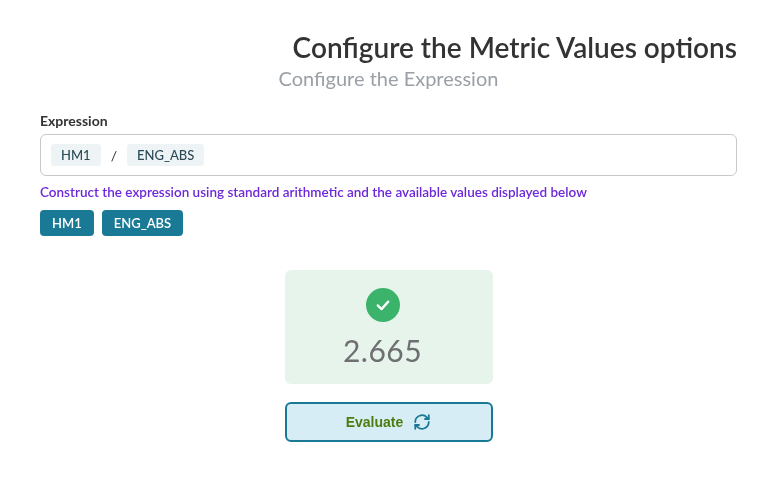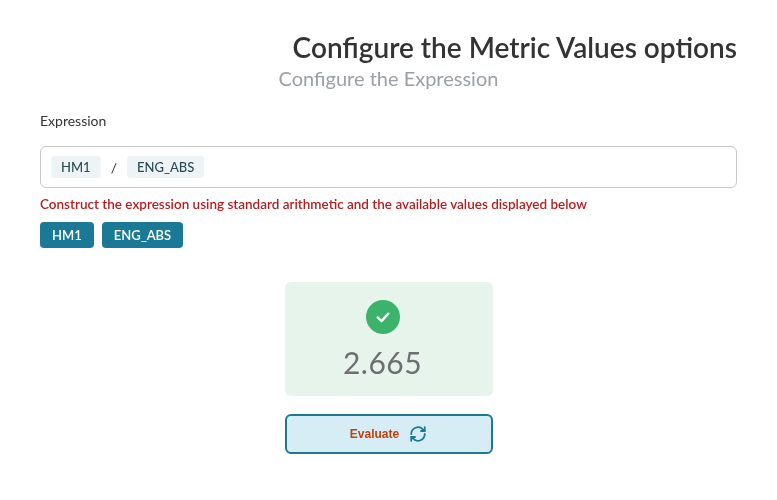--- a/index.html
+++ b/index.html
@@ -23,23 +23,23 @@
     margin: 10px 0 2px 0;
   }
   .subtitle {
     text-align: center;
     font-size: 20px;
     color: #9aa0a6;
     margin-bottom: 22px;
   }
   .field-label {
     font-size: 14px;
-    font-weight: 400;
+    font-weight: 700;
     color: #333;
-    margin-bottom: 17px;
+    margin-bottom: 5px;
   }
   .expr-input {
     border: 1px solid #c8c8c8;
     border-radius: 6px;
     padding: 8px 10px;
     display: flex;
     align-items: center;
     gap: 8px;
     min-height: 42px;
     background: #fff;
@@ -54,21 +54,21 @@
   }
   .token-op {
     color: #333;
     font-size: 14px;
     padding: 0 2px;
   }
   .hint {
     margin-top: 8px;
     font-size: 13.5px;
     font-weight: 600;
-    color: #b91c1c;
+    color: #6d28d9;
   }
   .chip-row {
     margin-top: 10px;
     display: flex;
     gap: 8px;
   }
   .chip {
     background: #1a7a96;
     color: #fff;
     border-radius: 4px;
@@ -108,23 +108,23 @@
     color: #6d6f72;
     font-weight: 400;
     letter-spacing: 0.5px;
   }
   .evaluate-btn {
     margin-top: 18px;
     width: 208px;
     height: 40px;
     border: 2px solid #1a7a96;
     background: #d7edf5;
-    color: #c2410c;
+    color: #4d7c0f;
     border-radius: 6px;
-    font-size: 12px;
+    font-size: 14px;
     font-weight: 600;
     display: flex;
     align-items: center;
     justify-content: center;
     gap: 10px;
     cursor: pointer;
   }
   .evaluate-btn svg { display: block; }
 </style>
 </head>

